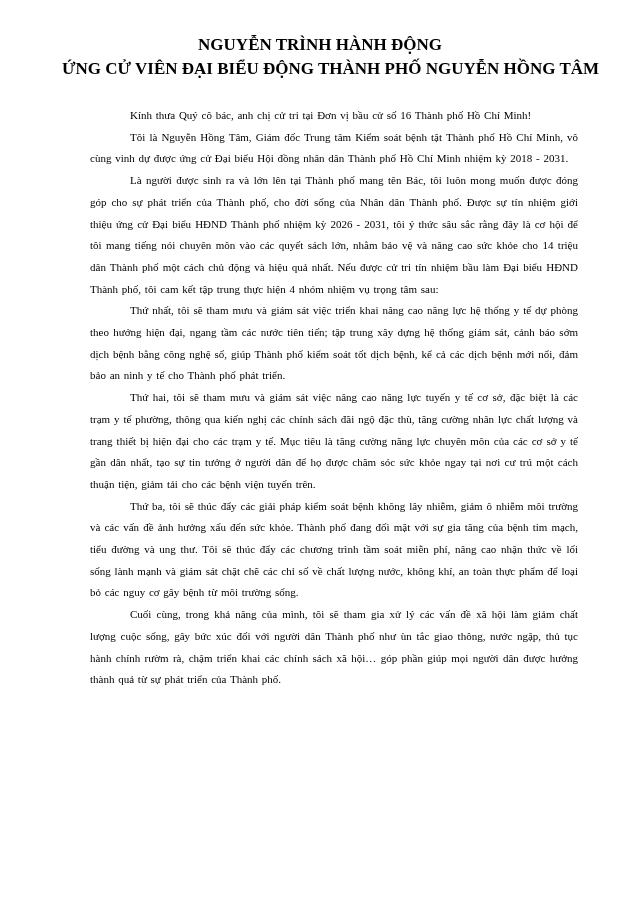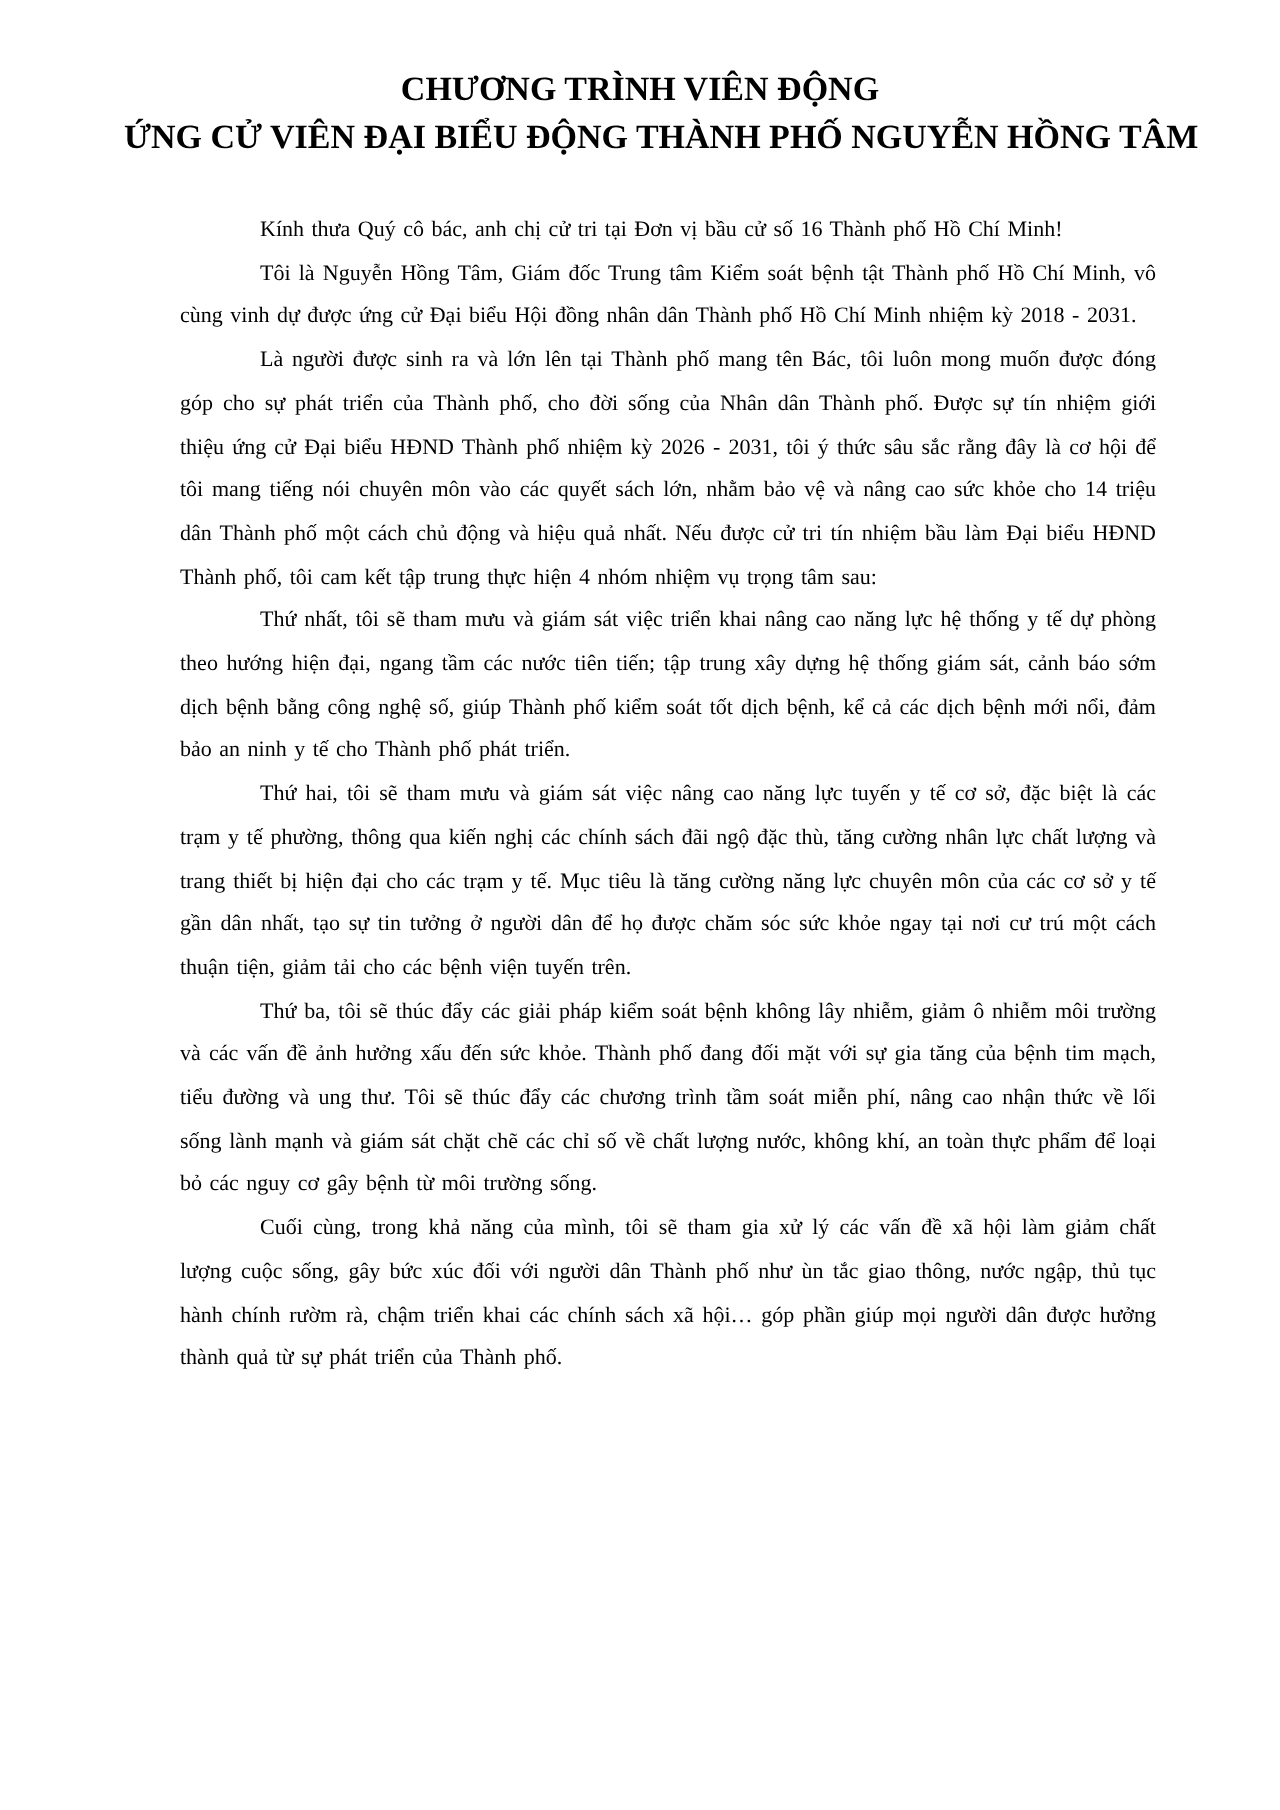--- a/index.html
+++ b/index.html
@@ -43,21 +43,21 @@
     line-height: 21.7px;
     word-spacing: 1px;
   }
 </style>
 </head>
 <body>
 
 <div class="page">
 
   <div class="title-block">
-    <span class="title-line">CHƯƠNG TRÌNH VIÊN ĐỘNG</span>
+    <span class="title-line">NGUYỄN TRÌNH HÀNH ĐỘNG</span>
     <span class="title-line">ỨNG CỬ VIÊN ĐẠI BIỂU ĐỘNG THÀNH PHỐ NGUYỄN HỒNG TÂM</span>
   </div>
 
   <div class="content">
     <p>Kính thưa Quý cô bác, anh chị cử tri tại Đơn vị bầu cử số 16 Thành phố Hồ Chí Minh!</p>
     <p>Tôi là Nguyễn Hồng Tâm, Giám đốc Trung tâm Kiểm soát bệnh tật Thành phố Hồ Chí Minh, vô cùng vinh dự được ứng cử Đại biểu Hội đồng nhân dân Thành phố Hồ Chí Minh nhiệm kỳ 2018 - 2031.</p>
     <p>Là người được sinh ra và lớn lên tại Thành phố mang tên Bác, tôi luôn mong muốn được đóng góp cho sự phát triển của Thành phố, cho đời sống của Nhân dân Thành phố. Được sự tín nhiệm giới thiệu ứng cử Đại biểu HĐND Thành phố nhiệm kỳ 2026 - 2031, tôi ý thức sâu sắc rằng đây là cơ hội để tôi mang tiếng nói chuyên môn vào các quyết sách lớn, nhằm bảo vệ và nâng cao sức khỏe cho 14 triệu dân Thành phố một cách chủ động và hiệu quả nhất. Nếu được cử tri tín nhiệm bầu làm Đại biểu HĐND Thành phố, tôi cam kết tập trung thực hiện 4 nhóm nhiệm vụ trọng tâm sau:</p>
     <p>Thứ nhất, tôi sẽ tham mưu và giám sát việc triển khai nâng cao năng lực hệ thống y tế dự phòng theo hướng hiện đại, ngang tầm các nước tiên tiến; tập trung xây dựng hệ thống giám sát, cảnh báo sớm dịch bệnh bằng công nghệ số, giúp Thành phố kiểm soát tốt dịch bệnh, kể cả các dịch bệnh mới nổi, đảm bảo an ninh y tế cho Thành phố phát triển.</p>
     <p>Thứ hai, tôi sẽ tham mưu và giám sát việc nâng cao năng lực tuyến y tế cơ sở, đặc biệt là các trạm y tế phường, thông qua kiến nghị các chính sách đãi ngộ đặc thù, tăng cường nhân lực chất lượng và trang thiết bị hiện đại cho các trạm y tế. Mục tiêu là tăng cường năng lực chuyên môn của các cơ sở y tế gần dân nhất, tạo sự tin tưởng ở người dân để họ được chăm sóc sức khỏe ngay tại nơi cư trú một cách thuận tiện, giảm tải cho các bệnh viện tuyến trên.</p>
     <p>Thứ ba, tôi sẽ thúc đẩy các giải pháp kiểm soát bệnh không lây nhiễm, giảm ô nhiễm môi trường và các vấn đề ảnh hưởng xấu đến sức khỏe. Thành phố đang đối mặt với sự gia tăng của bệnh tim mạch, tiểu đường và ung thư. Tôi sẽ thúc đẩy các chương trình tầm soát miễn phí, nâng cao nhận thức về lối sống lành mạnh và giám sát chặt chẽ các chỉ số về chất lượng nước, không khí, an toàn thực phẩm để loại bỏ các nguy cơ gây bệnh từ môi trường sống.</p>

